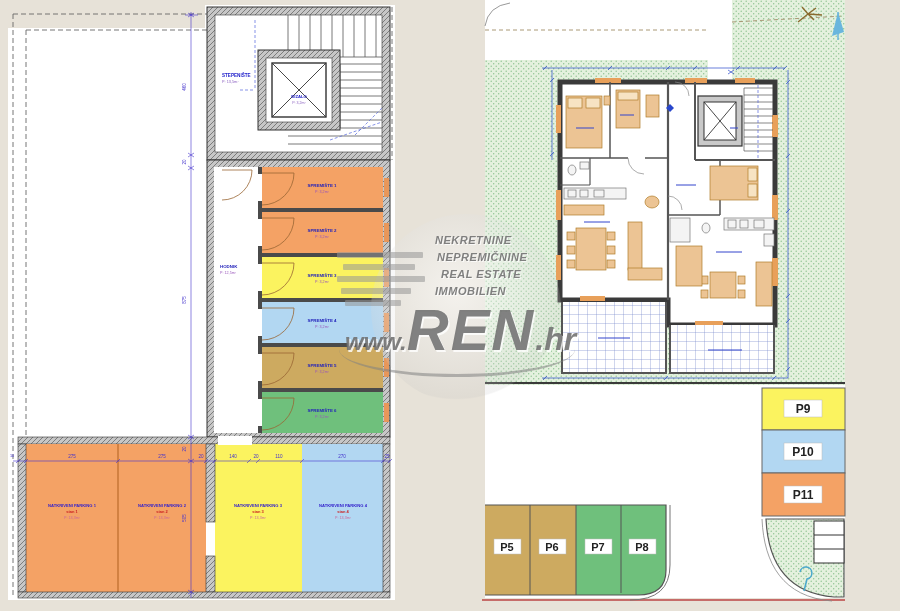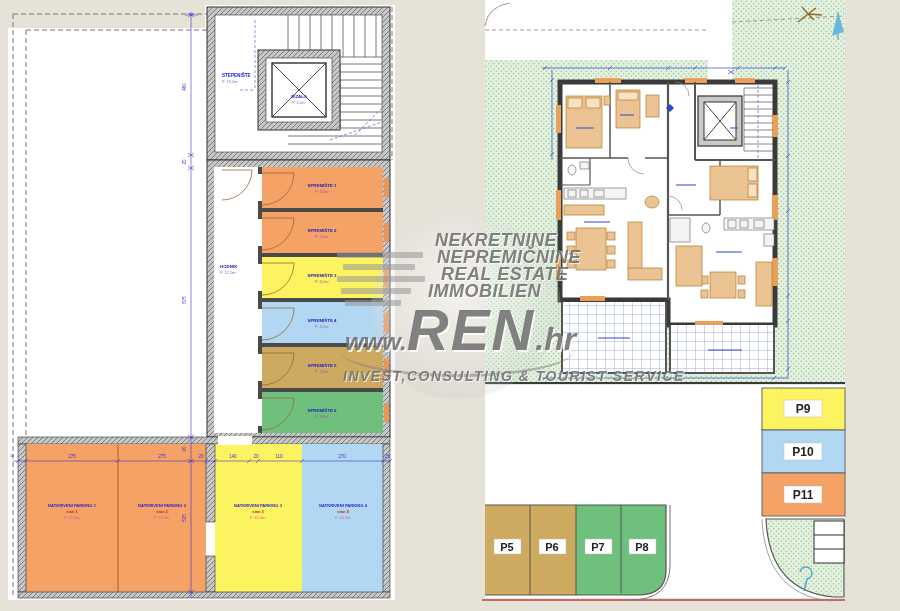--- a/index.html
+++ b/index.html
@@ -18,26 +18,26 @@
     font-style:italic;font-weight:bold;z-index:5;
   }
   .wm-globe{
     position:absolute;left:38px;top:-12px;width:190px;height:190px;border-radius:50%;
     background:radial-gradient(circle at 45% 40%, rgba(255,255,255,.55), rgba(190,190,190,.18) 70%, rgba(190,190,190,0) 71%);
   }
   .wm-stripes{position:absolute;left:4px;top:26px;}
   .wm-stripes div{background:rgba(150,150,150,.55);margin-bottom:6px;height:6px;border-radius:1px;}
   .s1{width:86px;} .s2{width:72px;margin-left:6px;} .s3{width:88px;}
   .s4{width:70px;margin-left:4px;} .s5{width:56px;margin-left:8px;}
-  .wm-lines{position:absolute;left:88px;top:6px;font-size:18px;line-height:17px;letter-spacing:.5px;
+  .wm-lines{position:absolute;left:88px;top:6px;font-size:11px;line-height:17px;letter-spacing:.5px;
     text-shadow:1px 1px 0 rgba(255,255,255,.75);font-style:italic;}
   .wm-lines div:nth-child(1){margin-left:14px;}
   .wm-lines div:nth-child(2){margin-left:16px;}
   .wm-lines div:nth-child(3){margin-left:20px;}
-  .wm-lines div:nth-child(4){margin-left:7px;}
+  .wm-lines div:nth-child(4){margin-left:14px;}
   .wm-lines div:nth-child(5){margin-left:0px;}
   .wm-brand{position:absolute;left:12px;top:70px;white-space:nowrap;
     text-shadow:1.5px 1.5px 0 rgba(255,255,255,.8);}
   .wm-www{font-size:24px;}
   .wm-ren{font-size:58px;letter-spacing:2px;}
   .wm-hr{font-size:32px;}
   .wm-swoosh{position:absolute;left:6px;top:96px;width:236px;height:52px;
     border:0;border-bottom:3px solid rgba(130,130,130,.55);border-radius:50%;}
   .wm-tagline{position:absolute;left:10px;top:142px;font-size:14px;letter-spacing:1.5px;
     text-shadow:1px 1px 0 rgba(255,255,255,.7);white-space:nowrap;}
@@ -414,14 +414,13 @@
   <div class="wm-lines">
     <div>NEKRETNINE</div>
     <div>NEPREMIČNINE</div>
     <div>REAL ESTATE</div>
     <div>IMMOBILIEN</div>
   </div>
   <div class="wm-swoosh"></div>
   <div class="wm-brand">
     <span class="wm-www">www.</span><span class="wm-ren">REN</span><span class="wm-hr">.hr</span>
   </div>
-  <div class="wm-tagline">INVEST,CONSULTING &amp; TOURIST SERVICE</div>
 </div>
 
 </body></html>

